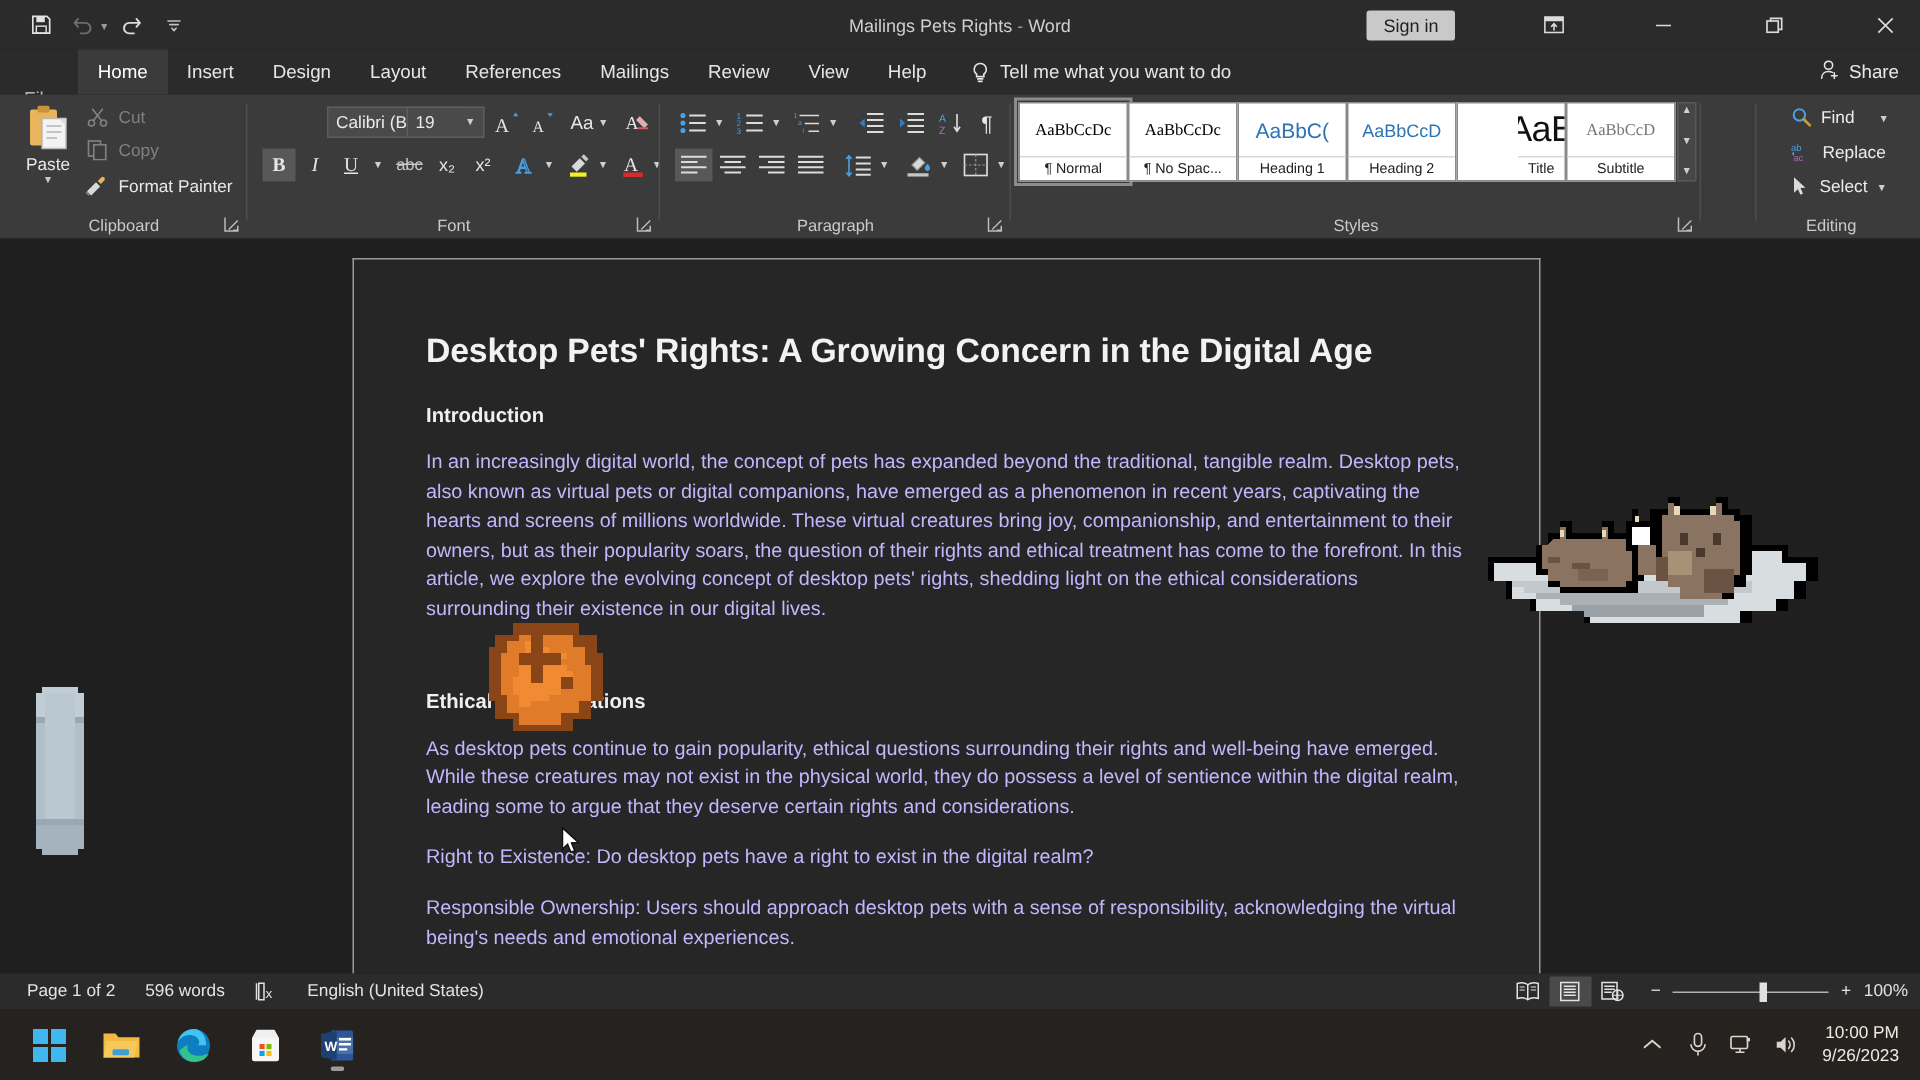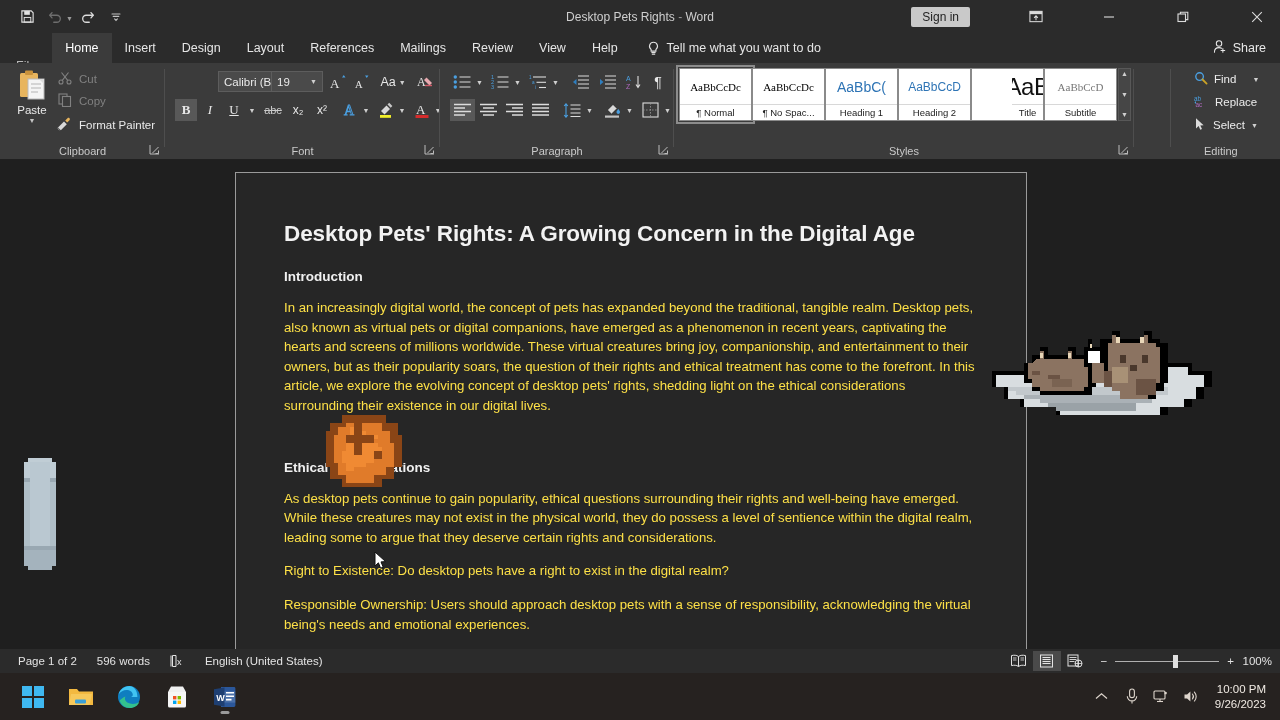--- a/index.html
+++ b/index.html
@@ -163,21 +163,21 @@
   .doc-inner { padding: 48px 48px 0 48px; }
   .doc-title {
     font-size: 22.5px; font-weight: bold; color: #f2f2f2;
     letter-spacing: -0.1px; margin-bottom: 22px;
   }
   .doc-h2 {
     font-size: 13.5px; font-weight: bold; color: #f0f0f0;
     margin-bottom: 14px;
   }
   .doc-p {
-    font-size: 13.2px; color: #fde047; line-height: 19.6px;
+    font-size: 13.2px; color: #c4b5fd; line-height: 19.6px;
     margin-bottom: 14px; text-align: left;
   }
   .gap-before-h2 { margin-top: 44px; }
 
   
   .pet { position: absolute; image-rendering: pixelated; }
   #pet-cats { left: 960px; top: 295px; }
   #pet-ball { left: 322px; top: 410px; }
   #pet-capsule { left: 18px; top: 450px; }
 
@@ -266,21 +266,21 @@
             <path d="M14.3 6 H6.5 a4 4 0 0 0 0 8 H10" fill="none" stroke="#dcdcdc" stroke-width="1.5" stroke-linecap="round"></path>
           </svg>
       </div>
       <div class="qat-btn">
         <svg width="12" height="12" viewBox="0 0 12 12">
             <path d="M2 3h8M3.2 5.4h5.6M4.6 7.8l1.4 1.6 1.4-1.6" fill="none" stroke="#c2c2c2" stroke-width="1.1" stroke-linecap="round"></path>
           </svg>
       </div>
     </div>
     <div class="title-center">
-      <span>Desktop Pets Rights</span>
+      <span>Mailings Pets Rights</span>
       <span class="sep">-</span>
       <span>Word</span>
     </div>
     <div class="tb-right">
       <div class="signin">Sign in</div>
       <div class="win-btn ribbon-display">
         <svg width="16" height="15" viewBox="0 0 16 16">
             <rect x="1.5" y="2.5" width="13" height="11" fill="none" stroke="#dcdcdc" stroke-width="1.1"></rect>
             <rect x="1.5" y="2.5" width="13" height="3" fill="#dcdcdc"></rect>
             <path d="M8 12V7.5M6 9.5 8 7.3 10 9.5" fill="none" stroke="#dcdcdc" stroke-width="1.1"></path>

